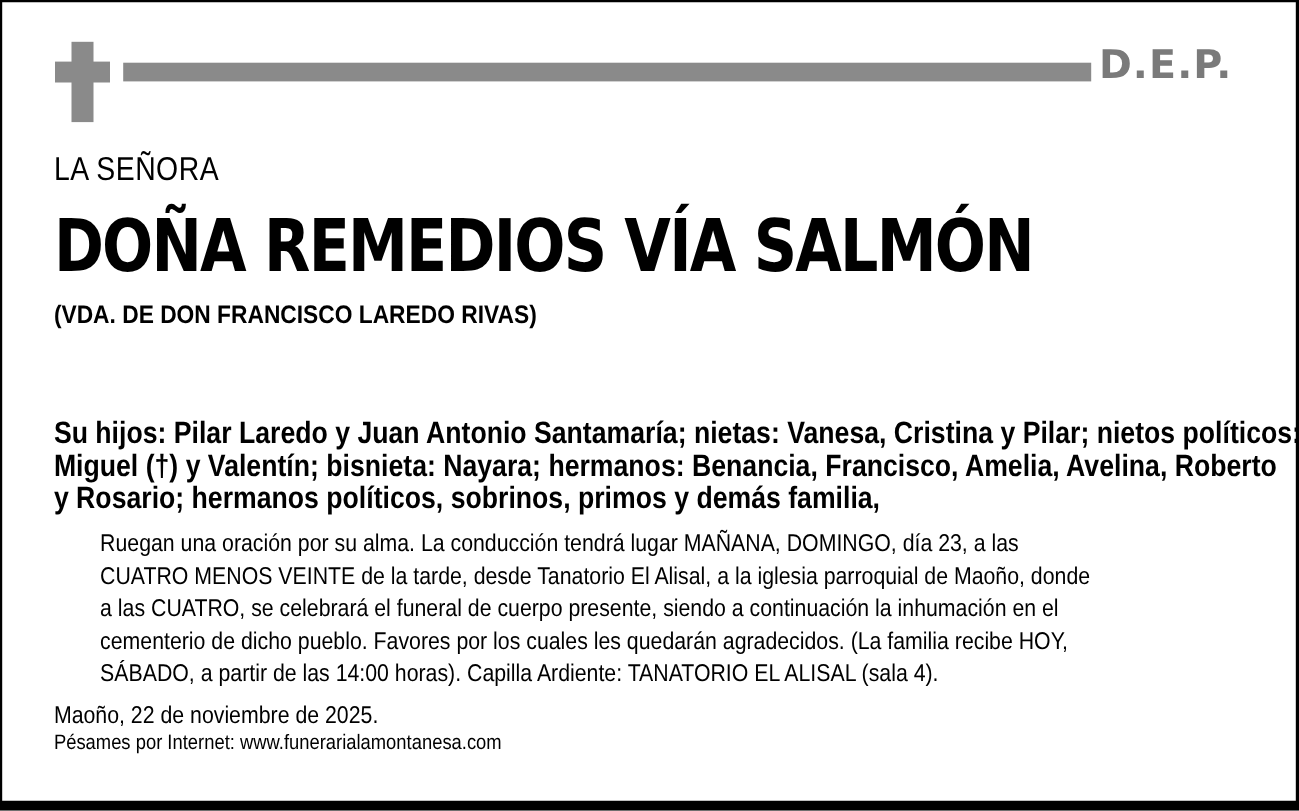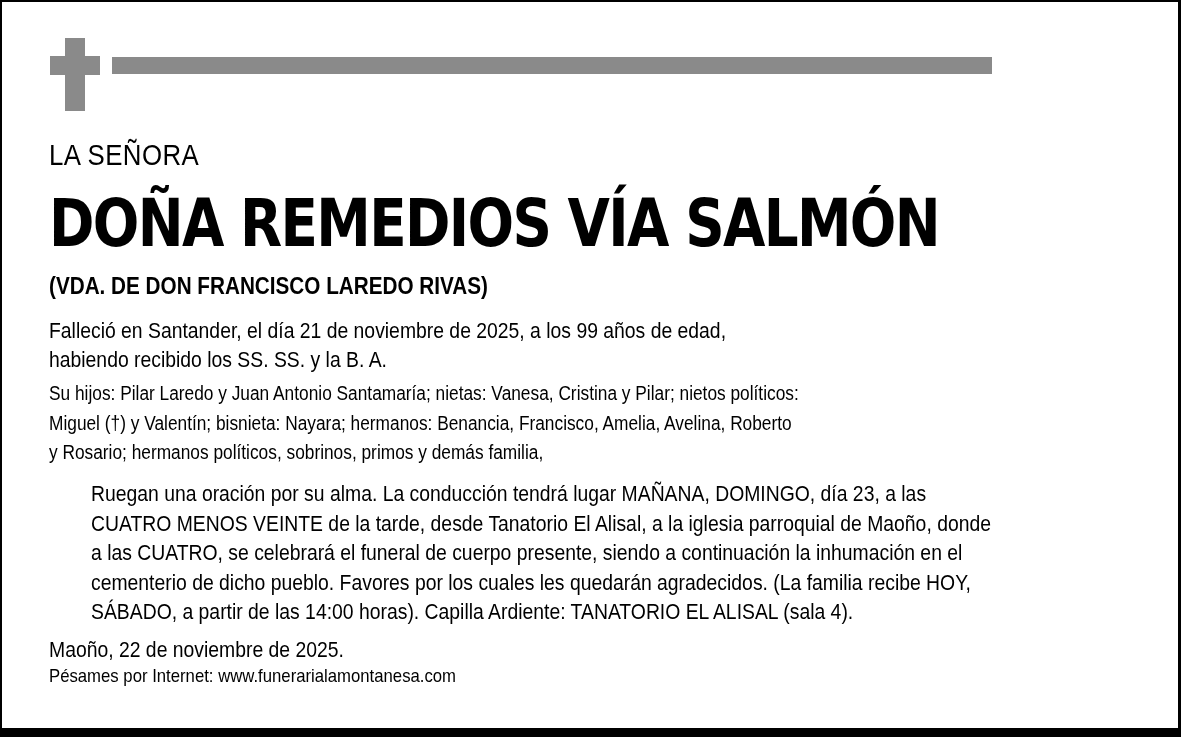--- a/index.html
+++ b/index.html
@@ -28,43 +28,40 @@
     transform:scaleX(0.83); transform-origin:left top;
   }
   .vda { top:269px; font-weight:bold; font-size:23px; line-height:30px; transform:scaleX(0.9); transform-origin:left top; }
   .block {
     position:absolute; left:47px; width:1090px; color:#000;
     font-family:"Liberation Sans", sans-serif;
   }
   .line { white-space:nowrap; transform-origin:left top; display:block; }
   .falle { top:314px; font-size:22px; line-height:29px; }
   .falle .line { transform:scaleX(0.88); }
-  .family { top:377px; font-size:20px; line-height:29.5px; font-weight:normal; }
+  .family { top:377px; font-size:28px; line-height:29.5px; font-weight:bold; }
   .family .line { transform:scaleX(0.865); }
   .ruegan { top:477px; font-size:22px; line-height:29.5px;margin-left:42px; }
   .ruegan .line { transform:scaleX(0.88); }
   .date { top:634px; font-size:22px; line-height:28px; transform:scaleX(0.88); transform-origin:left top; }
   .pesames { top:661px; font-size:19px; line-height:26px; transform:scaleX(0.88); transform-origin:left top; }
 </style>
 </head>
 <body>
 
 <div class="frame">
   <div class="cross-v"></div>
   <div class="cross-h"></div>
   <div class="rule"></div>
+  <div class="dep">D.E.P.</div>
 
   <div class="txt sans title-small">LA SEÑORA</div>
   <div class="txt name">DOÑA REMEDIOS VÍA SALMÓN</div>
   <div class="txt sans vda">(VDA. DE DON FRANCISCO LAREDO RIVAS)</div>
 
-  <div class="block falle">
-    <span class="line">Falleció en Santander, el día 21 de noviembre de 2025, a los 99 años de edad,</span>
-    <span class="line">habiendo recibido los SS. SS. y la B. A.</span>
-  </div>
 
   <div class="block family">
     <span class="line">Su hijos: Pilar Laredo y Juan Antonio Santamaría; nietas: Vanesa, Cristina y Pilar; nietos políticos:</span>
     <span class="line">Miguel (†) y Valentín; bisnieta: Nayara; hermanos: Benancia, Francisco, Amelia, Avelina, Roberto</span>
     <span class="line">y Rosario; hermanos políticos, sobrinos, primos y demás familia,</span>
   </div>
 
   <div class="block ruegan">
     <span class="line">Ruegan una oración por su alma. La conducción tendrá lugar MAÑANA, DOMINGO, día 23, a las</span>
     <span class="line">CUATRO MENOS VEINTE de la tarde, desde Tanatorio El Alisal, a la iglesia parroquial de Maoño, donde</span>

